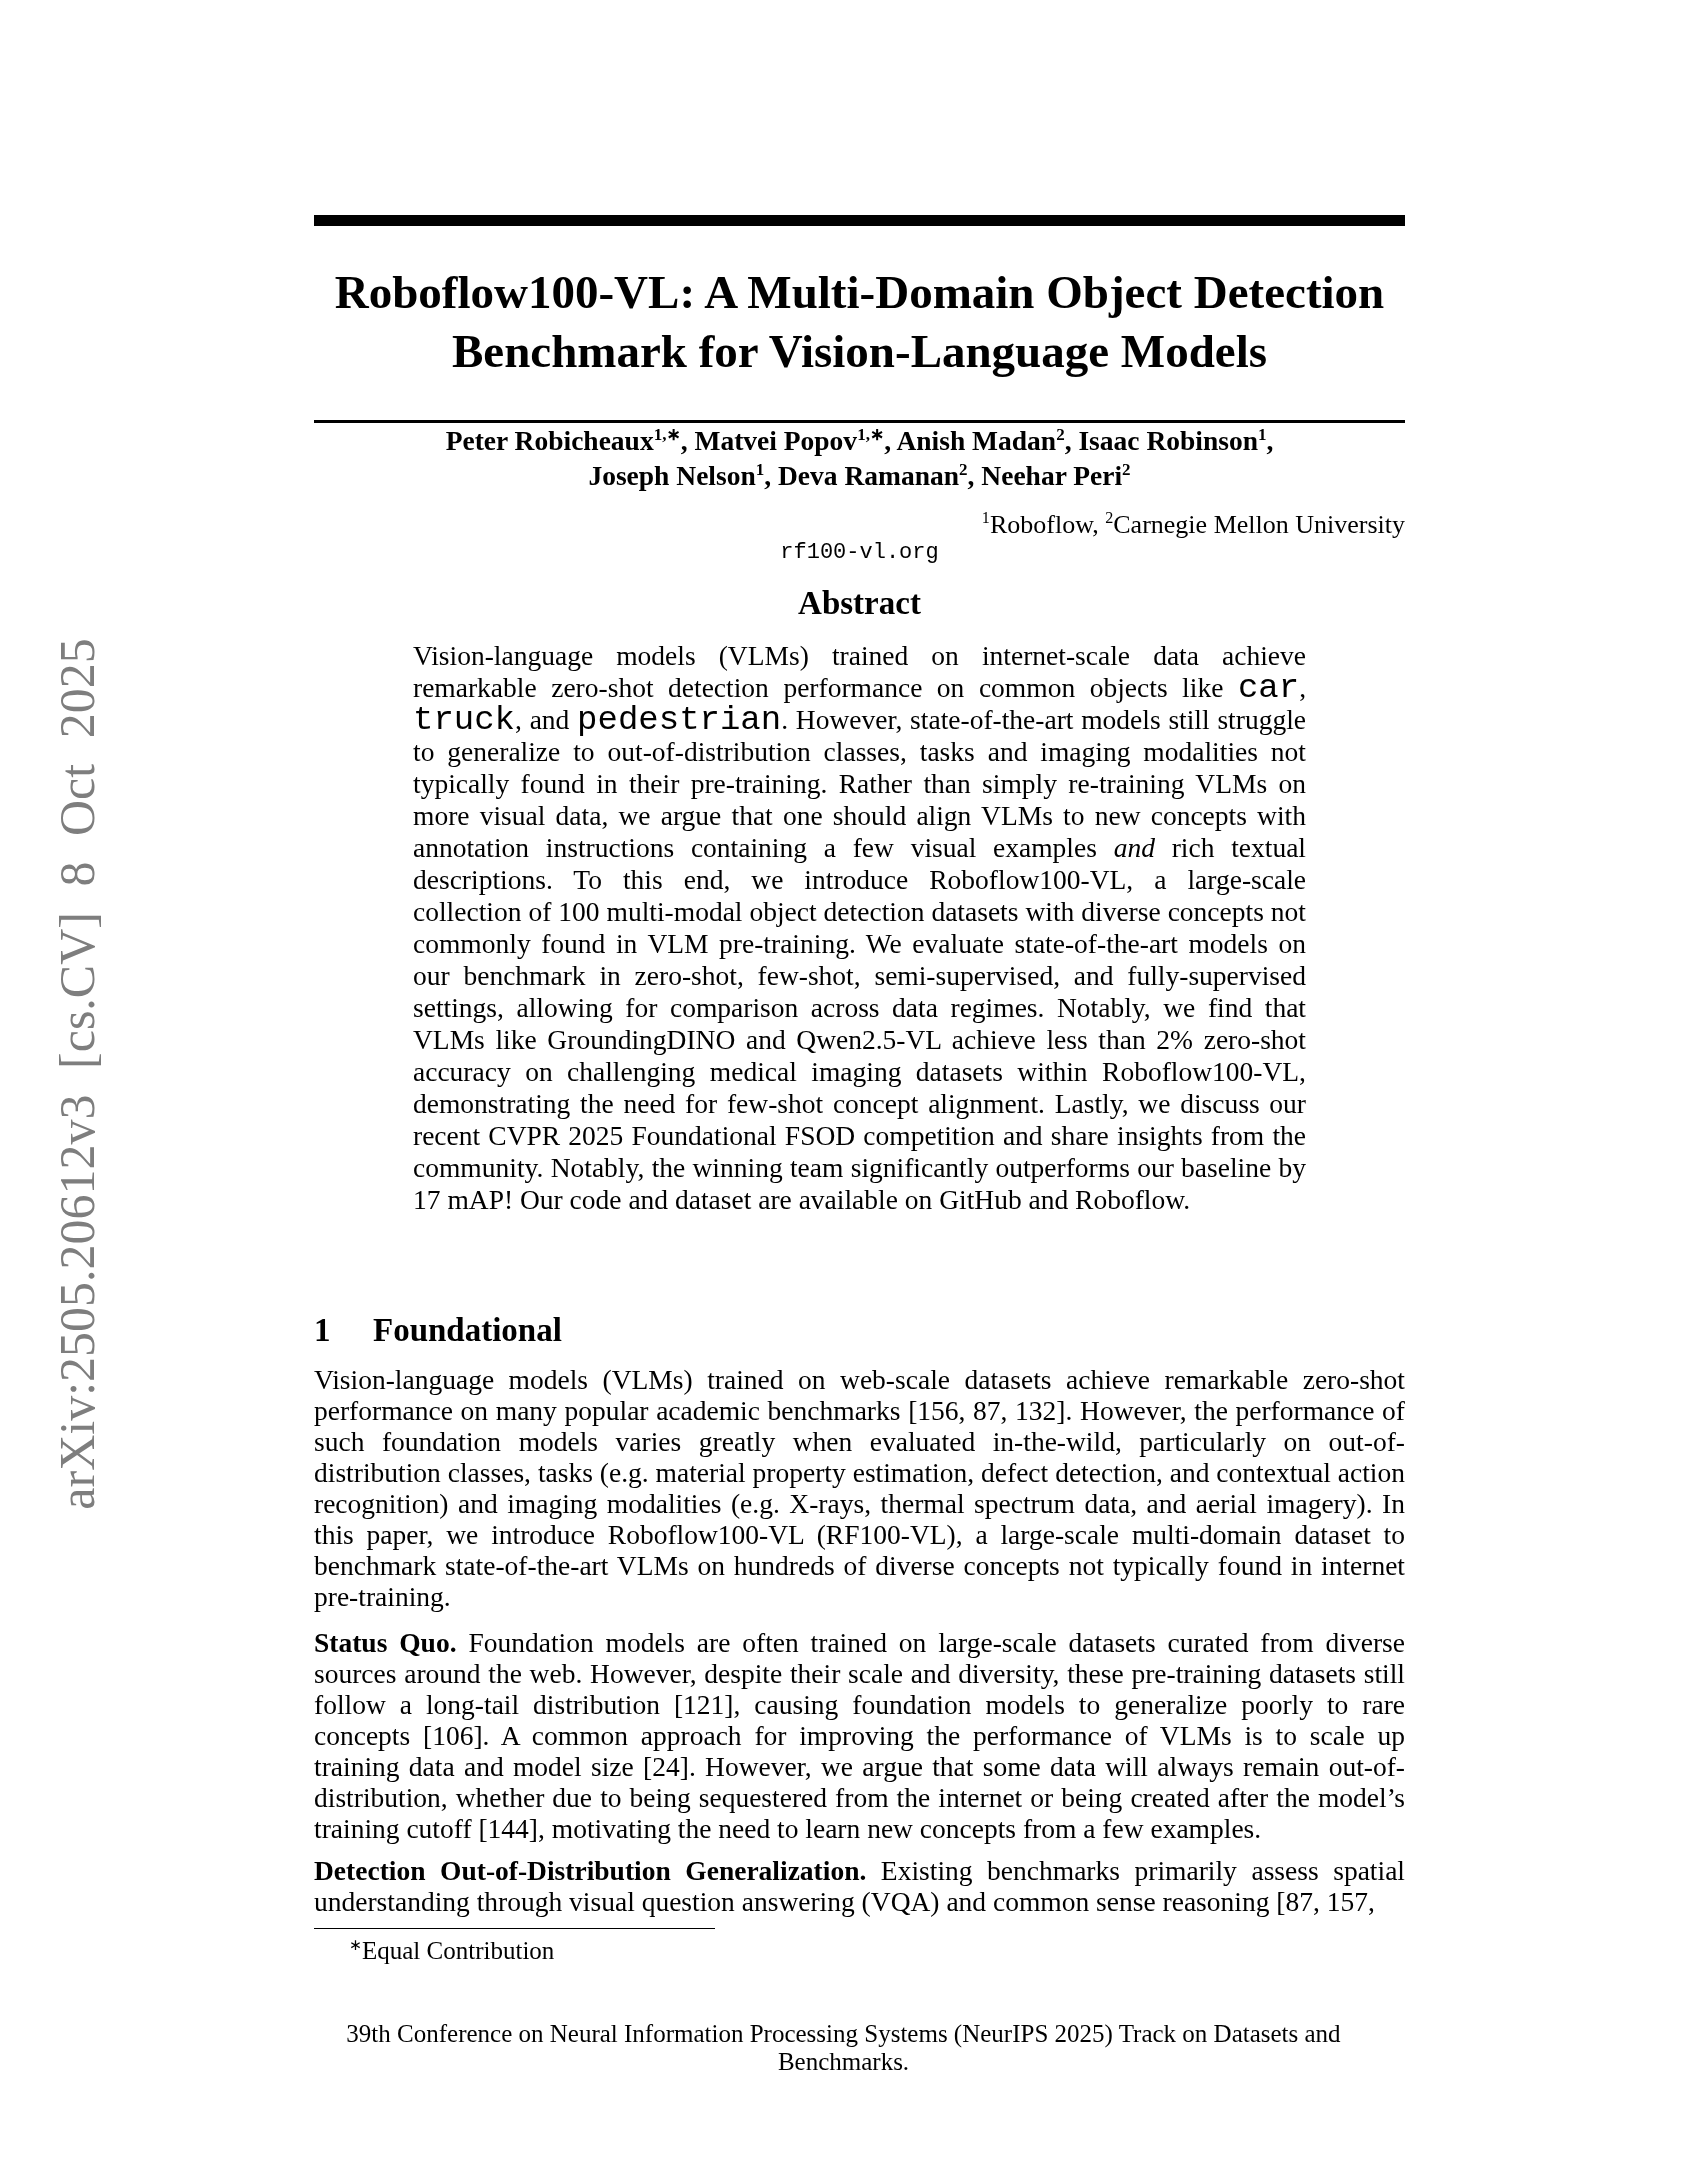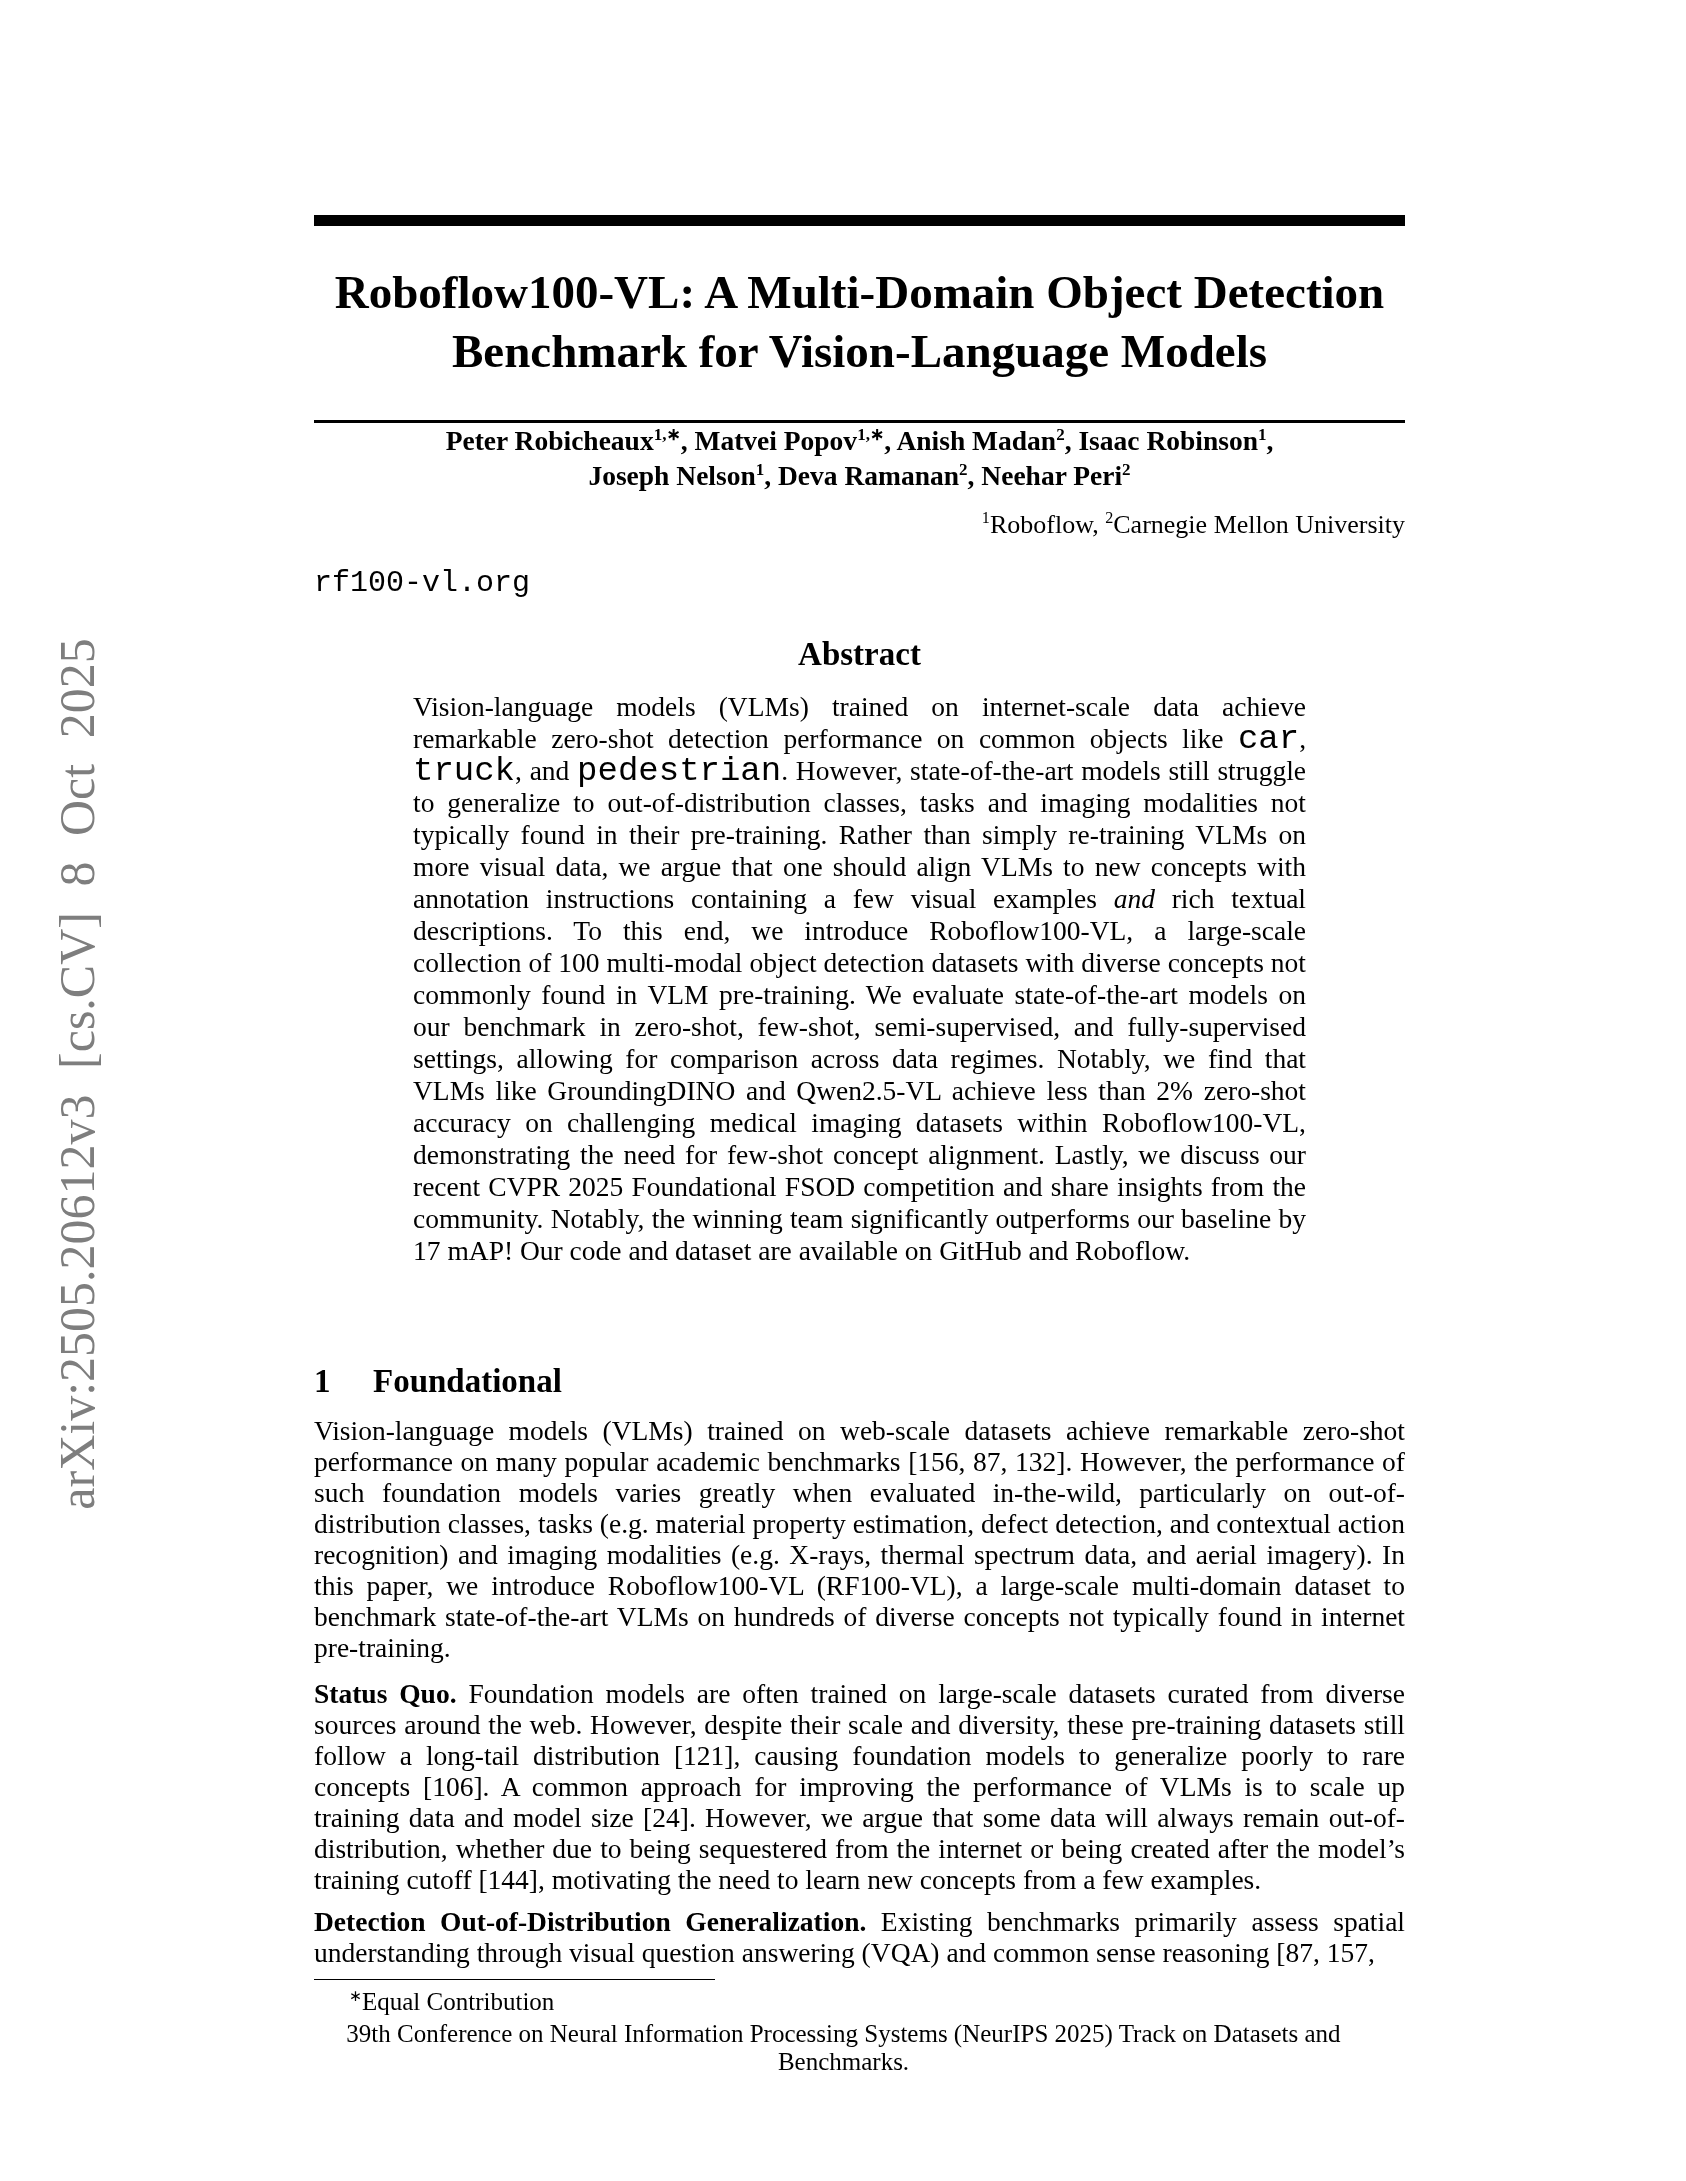--- a/index.html
+++ b/index.html
@@ -7,22 +7,22 @@
     position:relative; width:1686px; height:2182px; background:#ffffff;
     font-family:"Liberation Serif", serif; color:#000; overflow:hidden;
   }
   .col { position:absolute; left:314px; top:215px; width:1091px; }
   .rule-thick { height:11px; background:#000; }
   .rule-thin  { height:2.8px;  background:#000; margin-top:39px; }
   .title { margin-top:37px; font-size:47px; font-weight:bold; text-align:center; line-height:59px; }
   .authors { text-align:center; font-weight:bold; font-size:27.5px; line-height:35px; }
   .affil { margin-top:16px; text-align:right; font-size:26px; line-height:31px; }
   sup { font-size:62%; vertical-align:super; line-height:0; }
-  .url { margin-top:26px; font-family:"Liberation Mono", monospace; font-size:30px; }
-  .abs-head { margin-top:36px; text-align:center; font-weight:bold; font-size:33px; }
+  .url { text-align:center; font-family:"Liberation Mono", monospace; font-size:22px; }
+  .abs-head { margin-top:20px; text-align:center; font-weight:bold; font-size:33px; }
   .abs-body { margin:18.4px 99px 0 99px; font-size:27.5px; line-height:32px; text-align:justify; }
   .mono { font-family:"Liberation Mono", monospace; font-size:34px; }
   .it { font-style:italic; }
   .sec-head { margin-top:96px; font-size:33px; font-weight:bold; }
   .sec-num { display:inline-block; min-width:59px; }
   p.body { margin:14.7px 0 0 0; font-size:27.5px; line-height:31px; text-align:justify; }
   p.body.tight { margin-top:11px; }
   .lead { font-weight:bold; }
   .fn-rule { margin-top:11px; width:401px; height:1.8px; background:#000; }
   .footnote { margin-top:7.3px; font-size:25px; padding-left:35px; }

